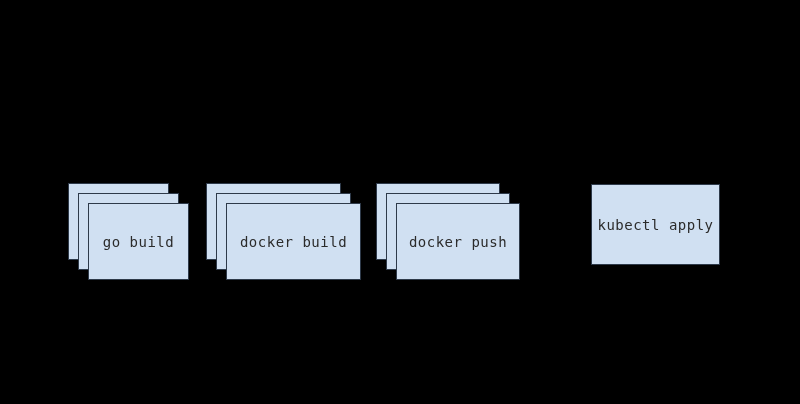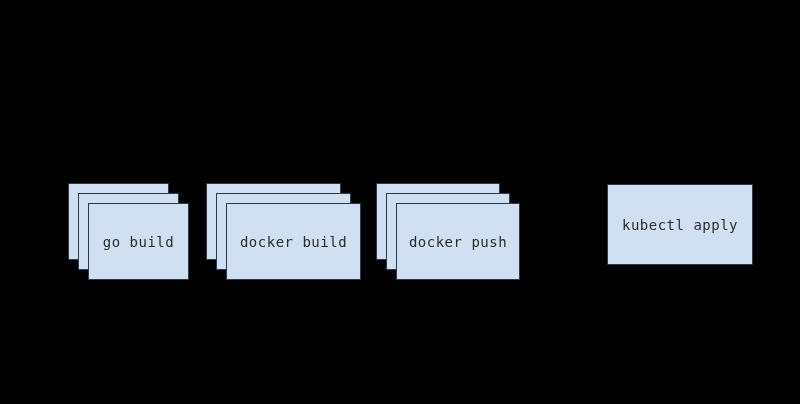--- a/index.html
+++ b/index.html
@@ -71,21 +71,21 @@
           <span class="lbl">docker push</span>
         </div>
         <div class="node back" style="left: 386px; top: 193px; width: 124px; height: 77px; z-index: 11;">
           <span class="lbl">docker push</span>
         </div>
         <div class="node front" style="left: 396px; top: 203px; width: 124px; height: 77px; z-index: 12;">
           <span class="lbl">docker push</span>
         </div>
       </div>
       <div class="stack">
-        <div class="node front" style="left: 591px; top: 184px; width: 146px; height: 81px; z-index: 10; margin-left: 16px;">
+        <div class="node front" style="left: 591px; top: 184px; width: 129px; height: 81px; z-index: 10;">
           <span class="lbl">kubectl apply</span>
         </div>
       </div>
     </div>
 
   <svg class="arrows" id="arrow-layer" viewBox="0 0 800 404" width="800" height="404">
     <defs>
       <marker id="arrowhead" markerWidth="7" markerHeight="7" refX="6.5" refY="3" orient="auto" markerUnits="userSpaceOnUse">
         <path d="M0,0 L7,3 L0,6 z" fill="#000000"></path>
       </marker>

